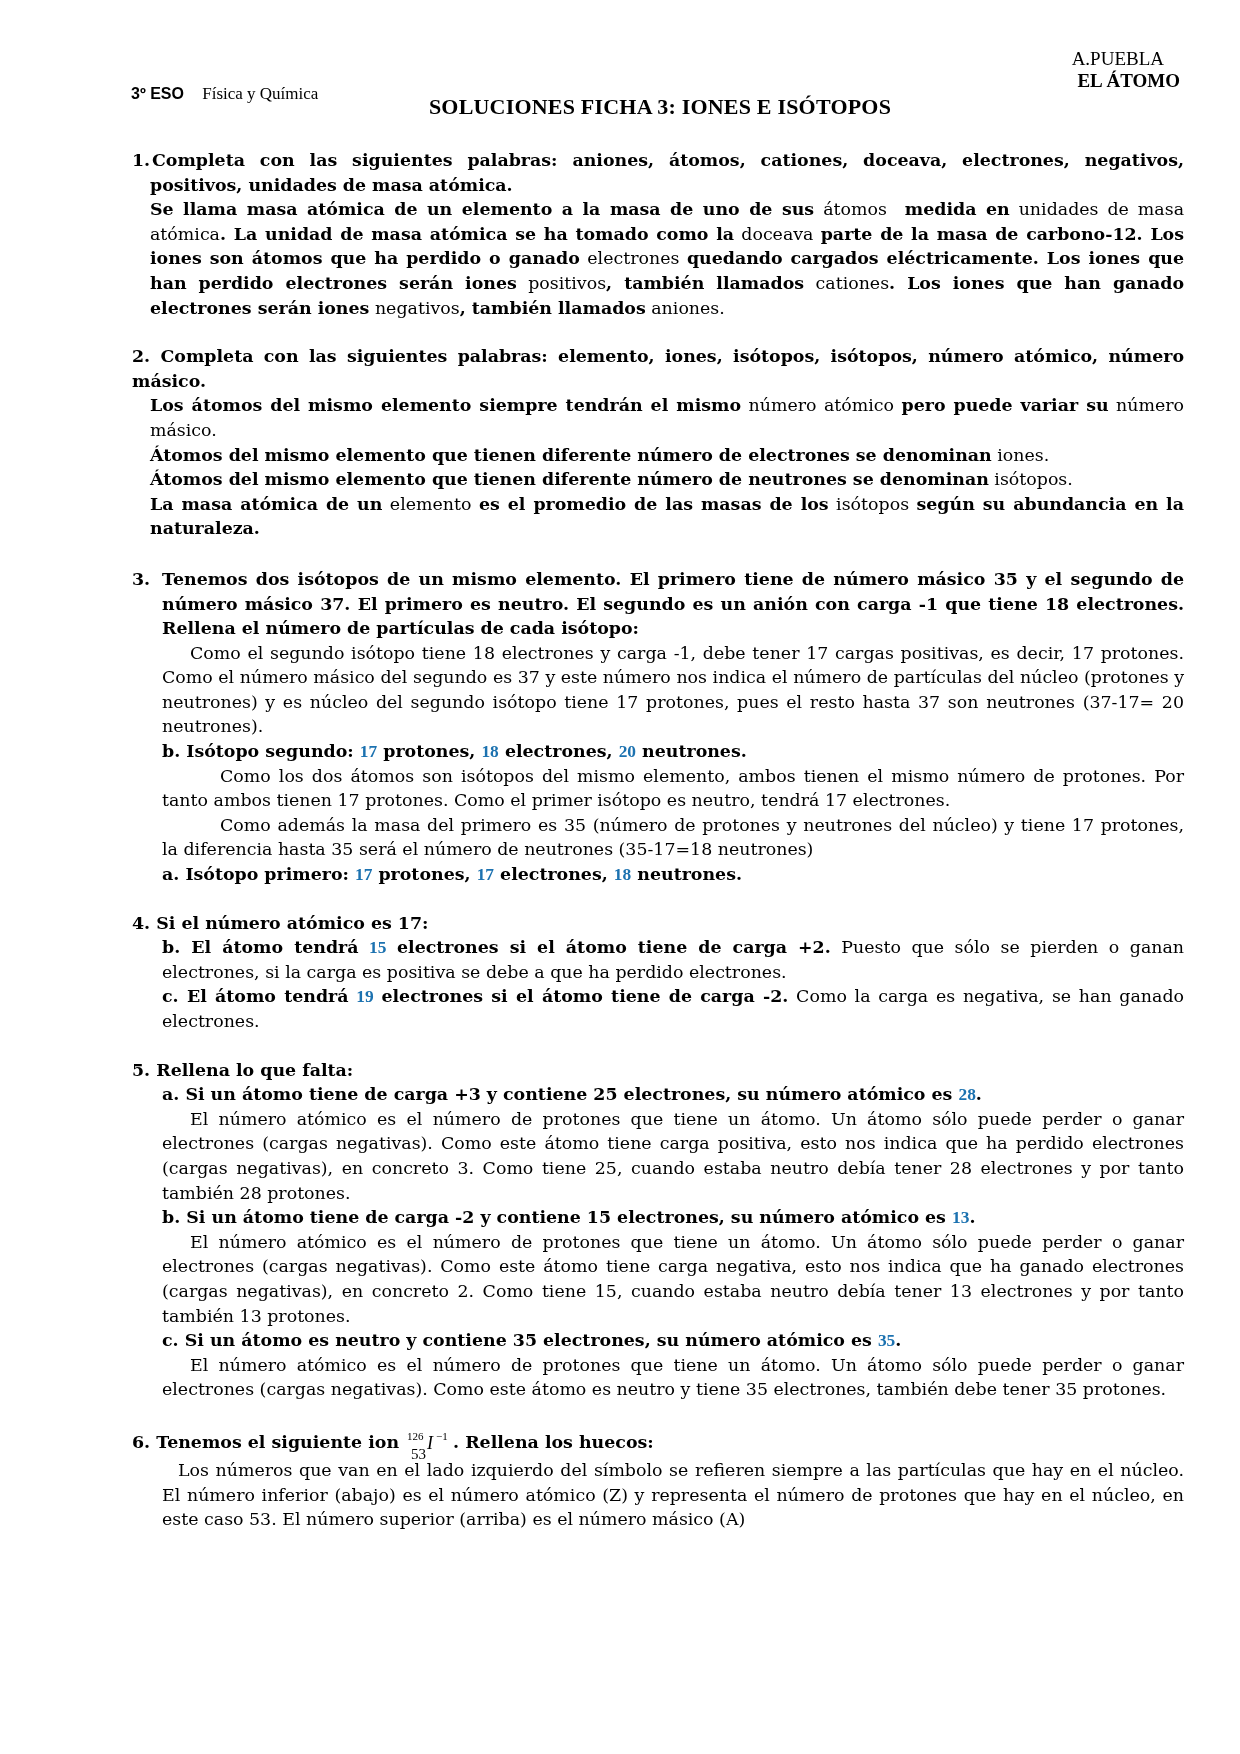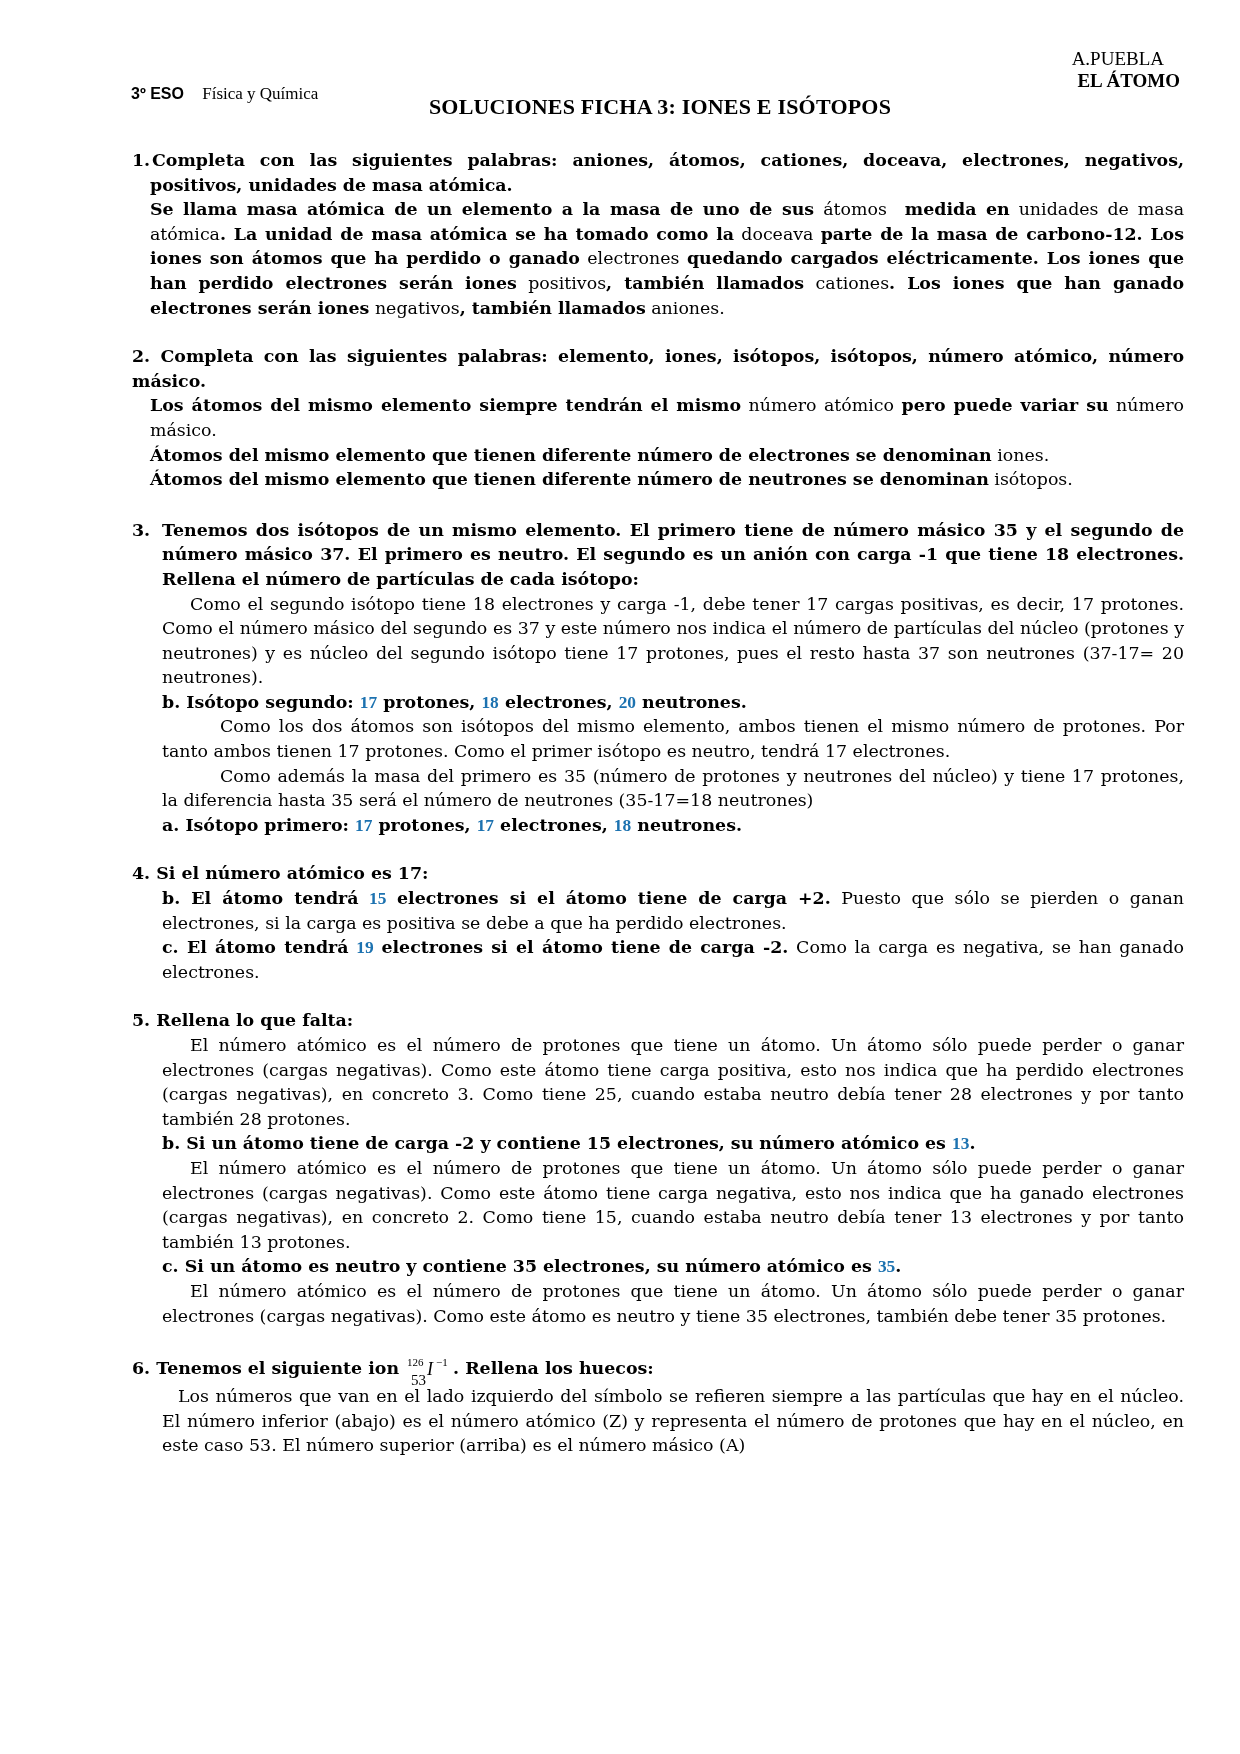--- a/index.html
+++ b/index.html
@@ -51,20 +51,21 @@
       <p class="hang b"><span class="num">1.</span><span>Completa con las siguientes palabras: aniones, átomos, cationes, doceava, electrones, negativos, positivos, unidades de masa atómica.</span></p>
       <p class="ind1"><span class="b">Se llama masa atómica de un elemento a la masa de uno de sus</span> <span>átomos</span>&nbsp; <span class="b">medida en</span> <span>unidades de masa atómica</span><span class="b">. La unidad de masa atómica se ha tomado como la</span> <span>doceava</span> <span class="b">parte de la masa de carbono-12. Los iones son átomos que ha perdido o ganado</span> <span>electrones</span> <span class="b">quedando cargados eléctricamente. Los iones que han perdido electrones serán iones</span> <span>positivos</span><span class="b">, también llamados</span> <span>cationes</span><span class="b">. Los iones que han ganado electrones serán iones</span> <span>negativos</span><span class="b">, también llamados</span> <span>aniones</span><span>.</span></p>
     </div>
     <div class="gap"></div>
 
     <div class="q">
       <p class="b"><span>2.</span> <span>Completa con las siguientes palabras: elemento, iones, isótopos, isótopos, número atómico, número másico.</span></p>
       <p class="ind1"><span class="b">Los átomos del mismo elemento siempre tendrán el mismo</span> <span>número atómico</span> <span class="b">pero puede variar su</span> <span>número másico</span><span>.</span></p>
       <p class="ind1"><span class="b">Átomos del mismo elemento que tienen diferente número de electrones se denominan</span> <span>iones</span><span>.</span></p>
       <p class="ind1"><span class="b">Átomos del mismo elemento que tienen diferente número de neutrones se denominan</span> <span>isótopos</span><span>.</span></p>
+      <p class="ind1"><span class="b">La masa atómica de un</span> <span>elemento</span> <span class="b">es el promedio de las masas de los</span> <span>isótopos</span> <span class="b">según su abundancia en la naturaleza.</span></p>
     </div>
     <div class="gap2"></div>
 
     <div class="q">
       <p class="hang b" style="padding-left:30px;text-indent:-30px;"><span class="num" style="width:30px">3.</span><span>Tenemos dos isótopos de un mismo elemento. El primero tiene de número másico 35 y el segundo de número másico 37. El primero es neutro. El segundo es un anión con carga -1 que tiene 18 electrones. Rellena el número de partículas de cada isótopo:</span></p>
       <p class="ind2 par-ind" style="text-indent:28px">Como el segundo isótopo tiene 18 electrones y carga -1, debe tener 17 cargas positivas, es decir, 17 protones. Como el número másico del segundo es 37 y este número nos indica el número de partículas del núcleo (protones y neutrones) y es núcleo del segundo isótopo tiene 17 protones, pues el resto hasta 37 son neutrones (37-17= 20 neutrones).</p>
       <p class="ind2 b"><span>b. Isótopo segundo:</span> <span class="ans">17</span> <span>protones,</span> <span class="ans">18</span> <span>electrones,</span> <span class="ans">20</span> <span>neutrones.</span></p>
       <p class="ind2 par-ind2">Como los dos átomos son isótopos del mismo elemento, ambos tienen el mismo número de protones. Por tanto ambos tienen 17 protones. Como el primer isótopo es neutro, tendrá 17 electrones.</p>
       <p class="ind2 par-ind2">Como además la masa del primero es 35 (número de protones y neutrones del núcleo) y tiene 17 protones, la diferencia hasta 35 será el número de neutrones (35-17=18 neutrones)</p>
       <p class="ind2 b"><span>a. Isótopo primero:</span> <span class="ans">17</span> <span>protones,</span> <span class="ans">17</span> <span>electrones,</span> <span class="ans">18</span> <span>neutrones.</span></p>
@@ -73,20 +74,21 @@
 
     <div class="q">
       <p class="b"><span>4.</span> <span>Si el número atómico es 17:</span></p>
       <p class="ind2" style="padding-left:30px"><span class="b">b. El átomo tendrá</span> <span class="ans">15</span> <span class="b">electrones si el átomo tiene de carga +2.</span> <span>Puesto que sólo se pierden o ganan electrones, si la carga es positiva se debe a que ha perdido electrones.</span></p>
       <p class="ind2"><span class="b">c. El átomo tendrá</span> <span class="ans">19</span> <span class="b">electrones si el átomo tiene de carga -2.</span> <span>Como la carga es negativa, se han ganado electrones.</span></p>
     </div>
     <div class="gap"></div>
 
     <div class="q">
       <p class="b"><span>5.</span> <span>Rellena lo que falta:</span></p>
+      <p class="ind2 b"><span>a. Si un átomo tiene de carga +3 y contiene 25 electrones, su número atómico es</span> <span class="ans">28</span><span>.</span></p>
       <p class="ind2 par-ind" style="text-indent:28px">El número atómico es el número de protones que tiene un átomo. Un átomo sólo puede perder o ganar electrones (cargas negativas). Como este átomo tiene carga positiva, esto nos indica que ha perdido electrones (cargas negativas), en concreto 3. Como tiene 25, cuando estaba neutro debía tener 28 electrones y por tanto también 28 protones.</p>
       <p class="ind2 b"><span>b. Si un átomo tiene de carga -2 y contiene 15 electrones, su número atómico es</span> <span class="ans">13</span><span>.</span></p>
       <p class="ind2 par-ind" style="text-indent:28px">El número atómico es el número de protones que tiene un átomo. Un átomo sólo puede perder o ganar electrones (cargas negativas). Como este átomo tiene carga negativa, esto nos indica que ha ganado electrones (cargas negativas), en concreto 2. Como tiene 15, cuando estaba neutro debía tener 13 electrones y por tanto también 13 protones.</p>
       <p class="ind2 b"><span>c. Si un átomo es neutro y contiene 35 electrones, su número atómico es</span> <span class="ans">35</span><span>.</span></p>
       <p class="ind2 par-ind" style="text-indent:28px">El número atómico es el número de protones que tiene un átomo. Un átomo sólo puede perder o ganar electrones (cargas negativas). Como este átomo es neutro y tiene 35 electrones, también debe tener 35 protones.</p>
     </div>
     <div class="gap2"></div>
 
     <div class="q">
       <p class="b"><span>6.</span> <span>Tenemos el siguiente ion</span><span class="iso"><span class="A">126</span><span class="Z">53</span><span class="sym">I</span><span class="chg">−1</span></span><span>. Rellena los huecos:</span></p>

